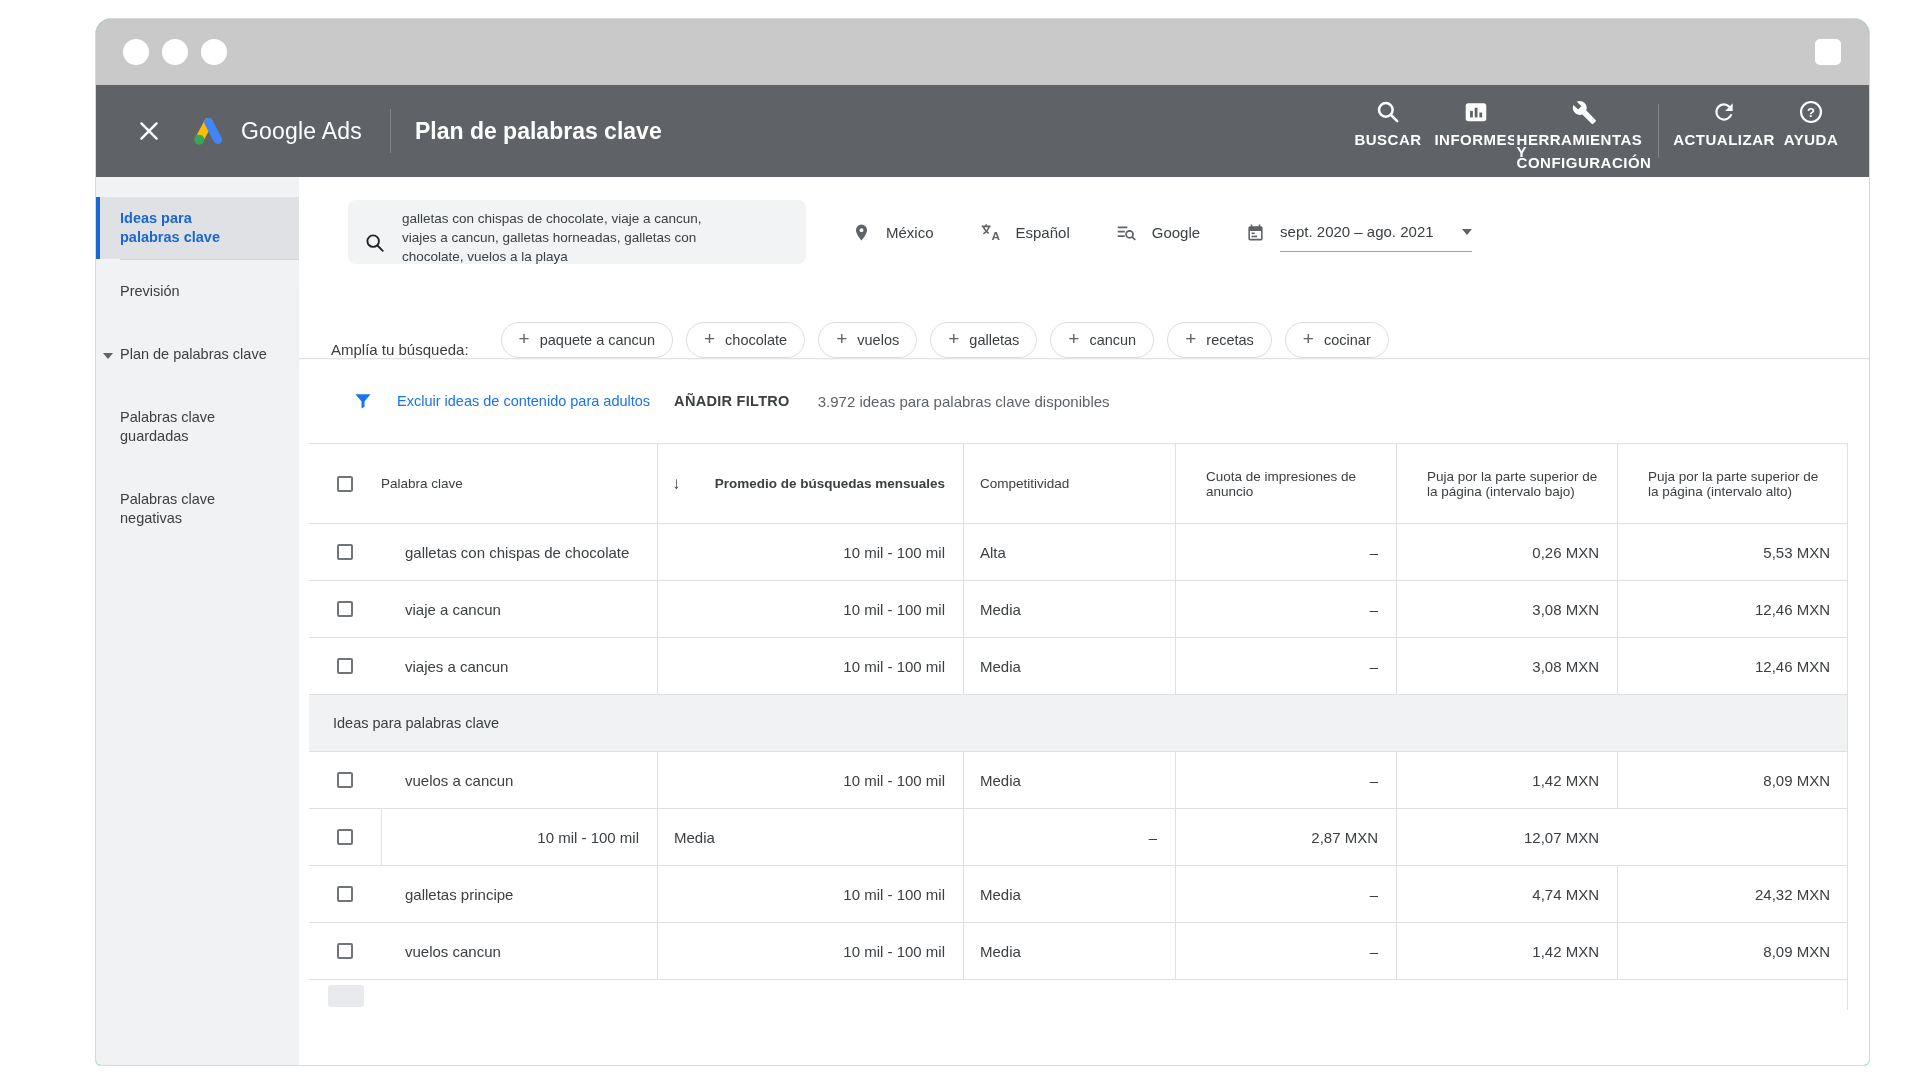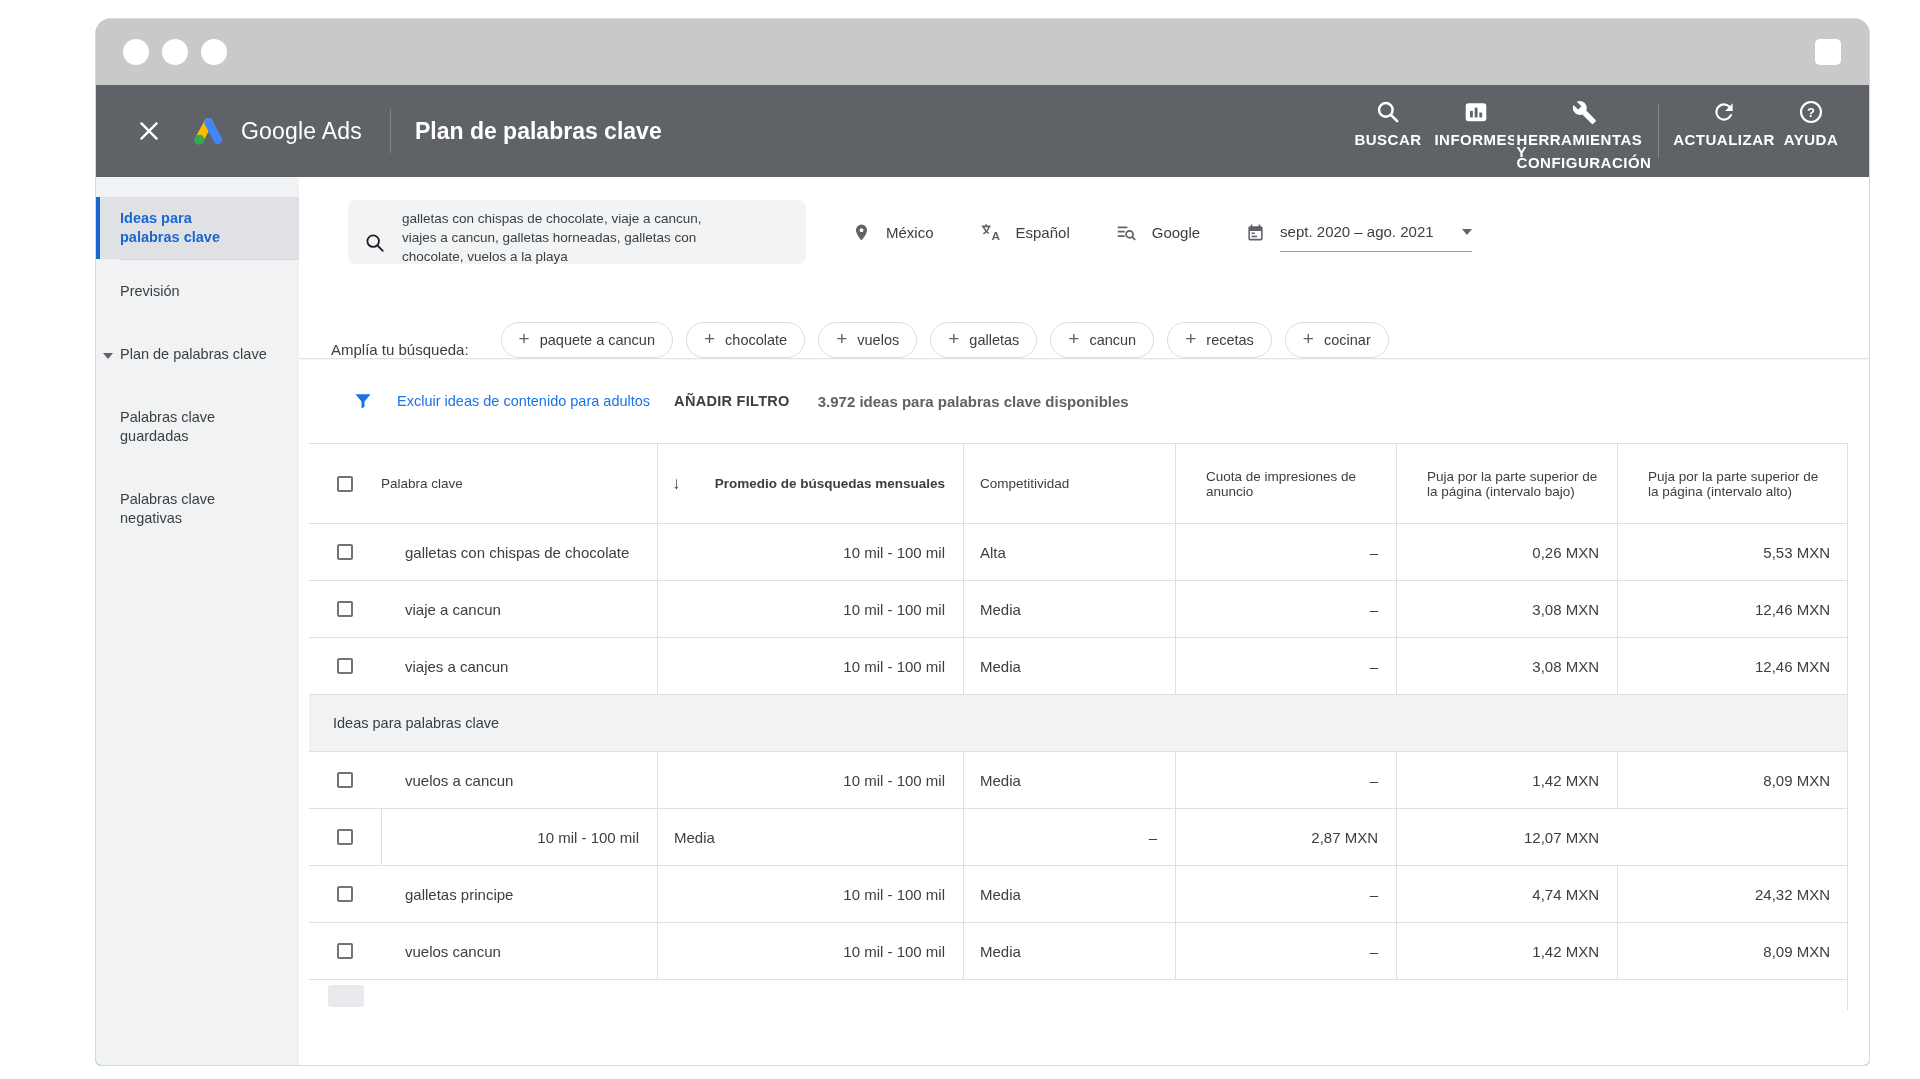--- a/index.html
+++ b/index.html
@@ -71,21 +71,21 @@
   .chips { display:flex; gap:13px; margin-left:32px; }
   .chip { height:36px; border:1px solid #dadce0; border-radius:18px; background:#fff;
           display:flex; align-items:center; gap:10px; padding:0 17px; font-size:14.5px;
           color:#3c4043; cursor:pointer; white-space:nowrap; }
   .chip .plus { font-size:19px; color:#5f6368; margin-top:-2px; }
 
   
   .row-filter { height:84px; flex:none; display:flex; align-items:center; padding-left:54px; gap:24px; }
   .filter-link { color:#1a73e8; font-size:14.5px; cursor:pointer; }
   .add-filter { font-size:14.5px; font-weight:bold; color:#3c4043; letter-spacing:.3px; cursor:pointer; }
-  .result-count { font-size:15px; color:#5f6368; margin-left:4px;font-weight:bold; }
+  .result-count { font-size:15px; color:#5f6368; margin-left:4px; }
 
   
   .ktable { margin-left:10px; width:1539px; border-top:1px solid #e0e0e0;
             border-right:1px solid #e0e0e0; color:#3c4043; }
   .trow { display:grid; grid-template-columns:72px 276px 306px 212px 221px 221px 231px;
           border-bottom:1px solid #e0e0e0; align-items:center; height:57px; }
   .trow.thead { height:80px; }
   .tcell { height:100%; display:flex; align-items:center; font-size:15px; overflow:hidden; }
   .bl { border-left:1px solid #e0e0e0; }
   .c-check { justify-content:center; }

